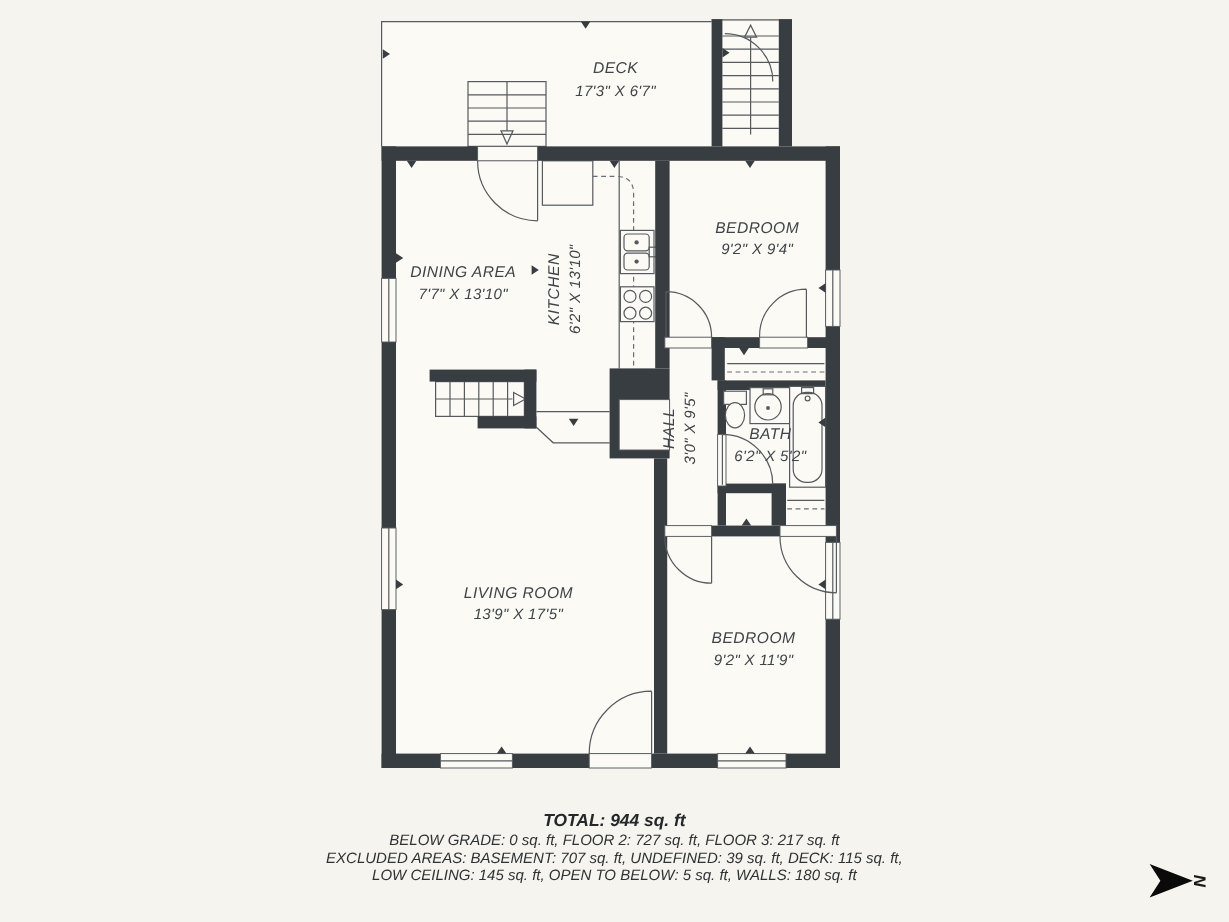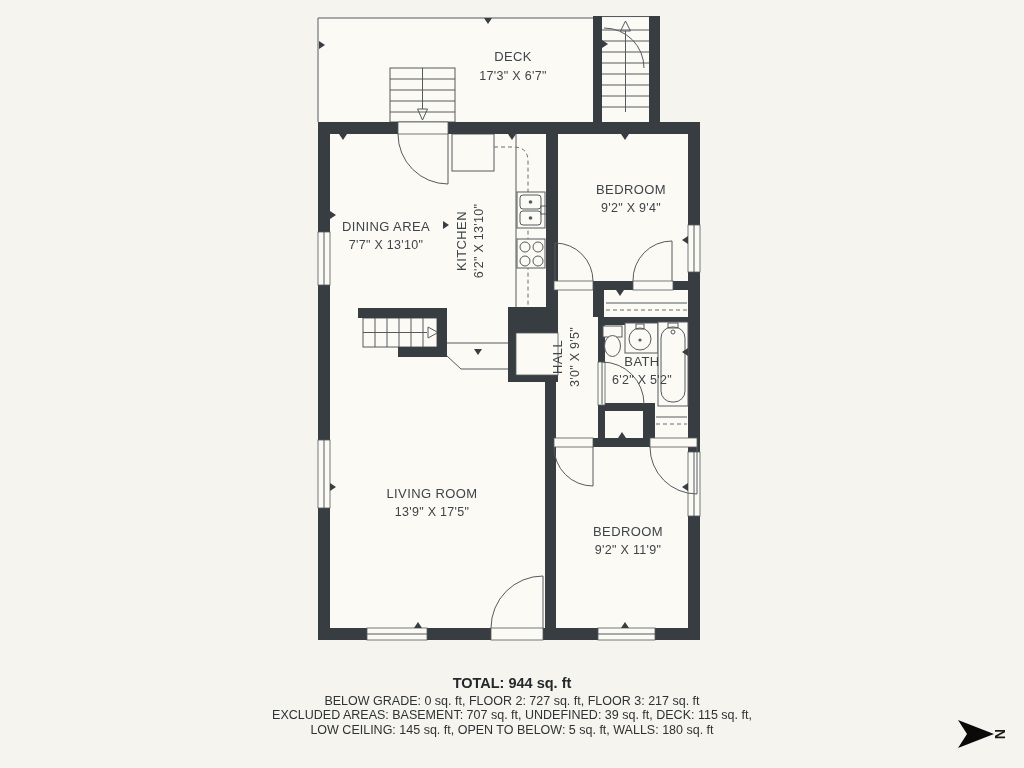--- a/index.html
+++ b/index.html
@@ -1,16 +1,16 @@
 <!DOCTYPE html>
 <html><head>
 <meta charset="utf-8">
 <style>
   html,body{margin:0;padding:0;width:1024px;height:768px;background:#f5f4ee;overflow:hidden;}
-  .stage{position:relative;width:1024px;height:768px;font-family:"Liberation Sans",sans-serif;}
+  .stage{position:relative;width:1024px;height:768px;font-family:"Liberation Sans",sans-serif;font-style:italic;}
   svg{display:block;}
   .wall{fill:#383d41;stroke:none;}
   .floor{fill:#fbfaf5;stroke:none;}
   .thin{fill:none;stroke:#565a5e;stroke-width:1;}
   .thinf{fill:#fbfaf5;stroke:#565a5e;stroke-width:1;}
   .dash{fill:none;stroke:#6a6e72;stroke-width:1;stroke-dasharray:4 3;}
   .open{fill:#fbfaf5;stroke:#565a5e;stroke-width:0.8;}
   .tick{fill:#383d41;stroke:none;}
   .rname{font-size:13px;fill:#3f4448;letter-spacing:0.4px;text-anchor:middle;}
   .rdim{font-size:12.5px;fill:#3f4448;letter-spacing:0.3px;text-anchor:middle;}

